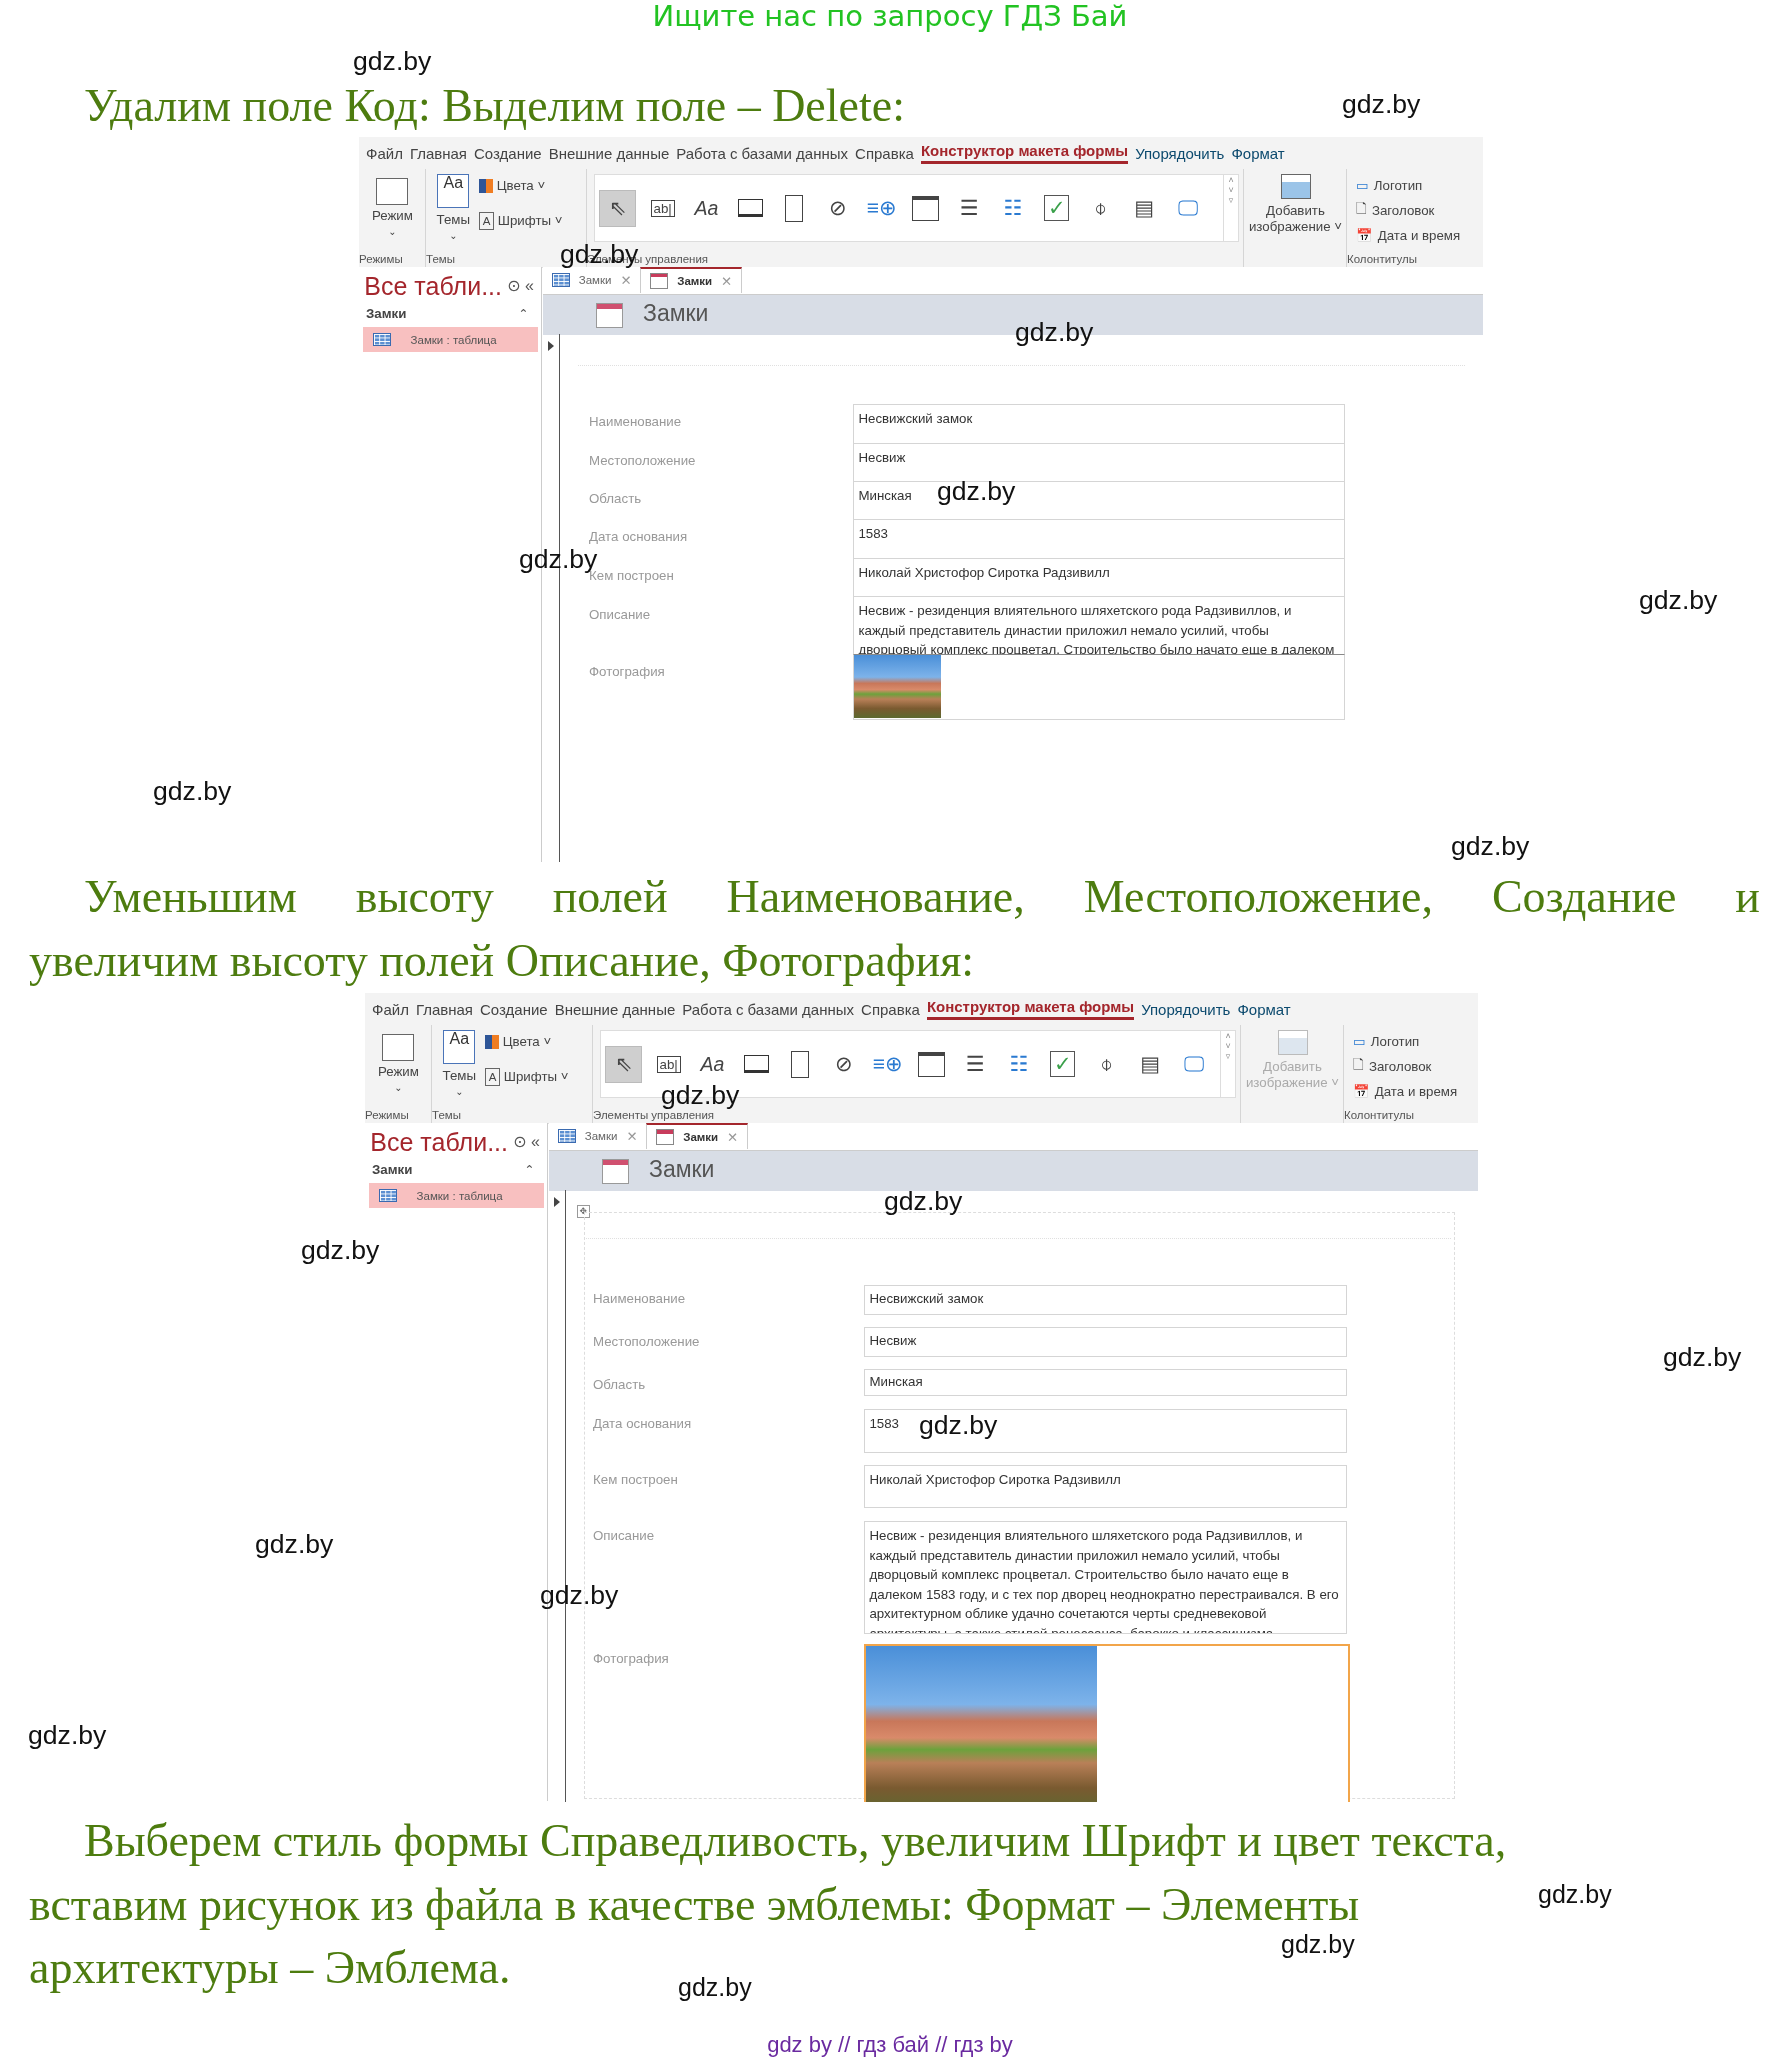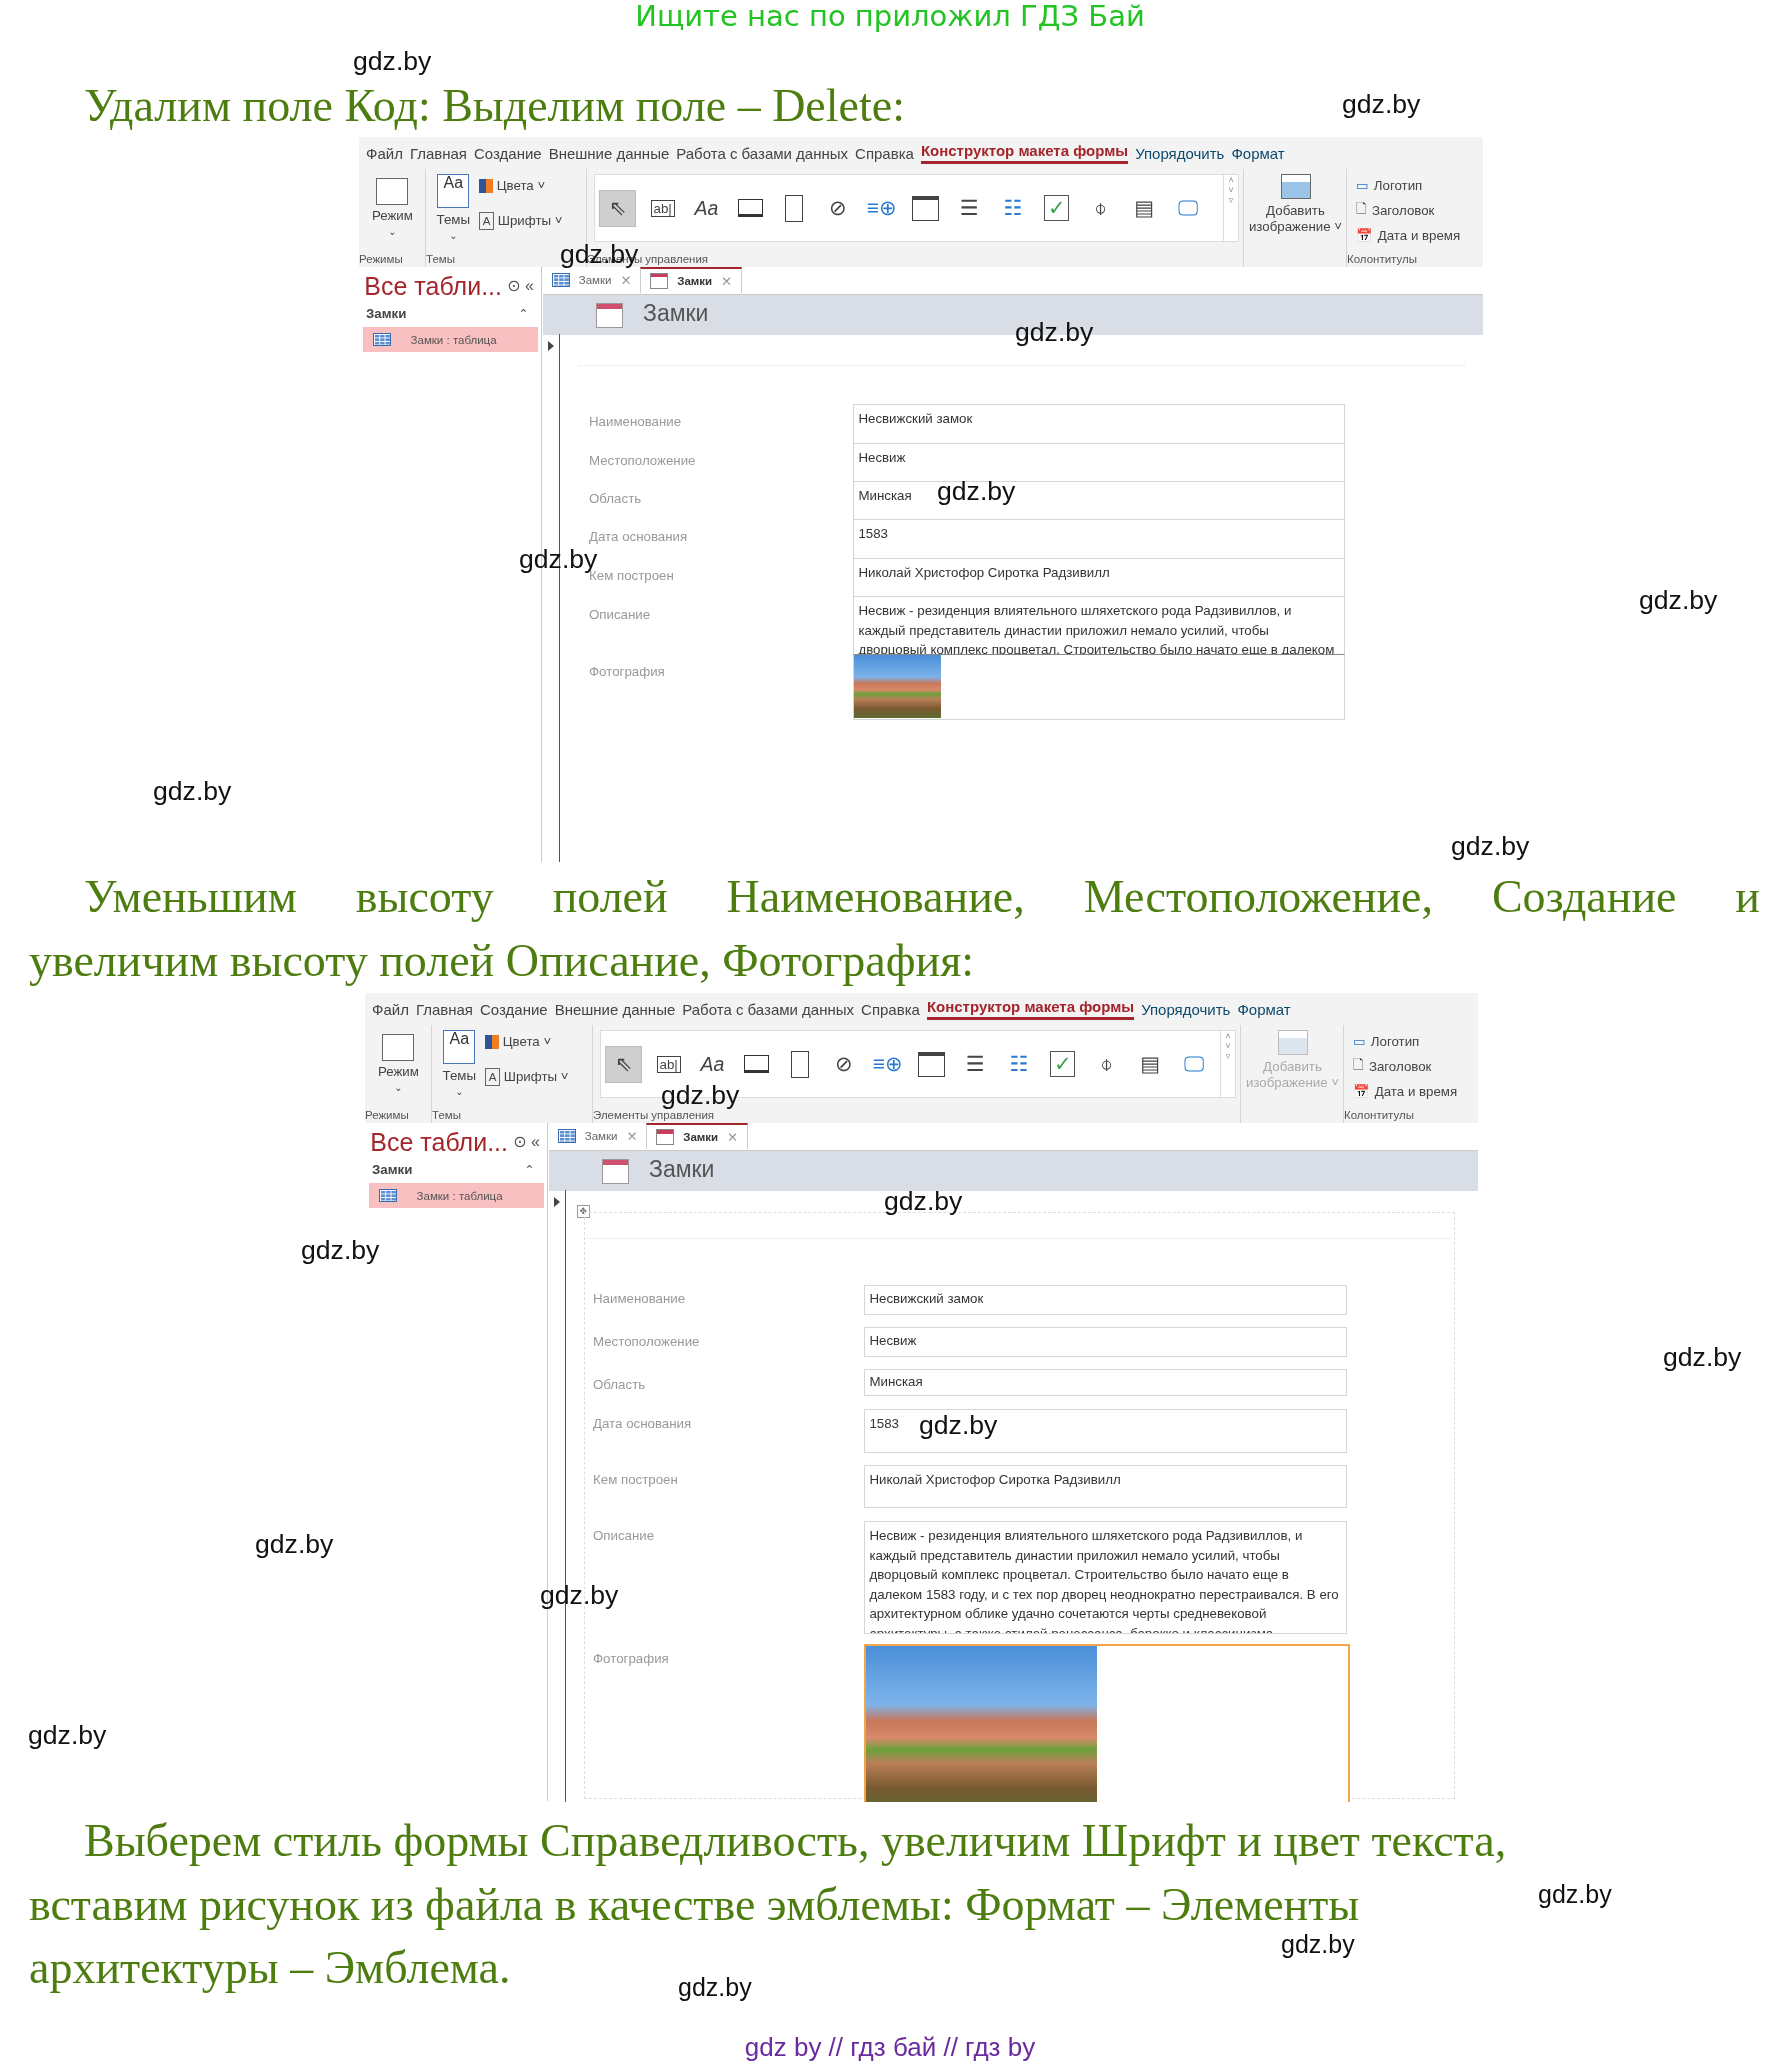--- a/index.html
+++ b/index.html
@@ -2,21 +2,21 @@
 <html style="font-size:14px"><head>
 <meta charset="utf-8">
 <style>
   html, body { margin:0; padding:0; background:#fff; }
   body { width:1780px; height:2068px; position:relative; overflow:hidden; font-family:"Liberation Sans", sans-serif; }
   .abs { position:absolute; }
   .banner { top:0; left:0; width:1780px; text-align:center; font-family:"DejaVu Sans", sans-serif; font-size:29px; color:#22c322; line-height:32px; }
   .wm { font-family:"Liberation Sans", sans-serif; font-size:26.6px; color:#111; white-space:nowrap; z-index:5; }
   .para { font-family:"Liberation Serif", serif; font-size:46px; color:#4d7c0f; line-height:64px; white-space:nowrap; }
   .justify { width:1729px; text-align:justify; text-align-last:justify; white-space:normal; }
-  .footer { left:0; width:1780px; text-align:center; font-size:26px; color:#6a2aa0; top:2032px; }
+  .footer { left:0; width:1780px; text-align:center; font-size:22px; color:#6a2aa0; top:2032px; }
 
   
   .win { background:#fff; overflow:hidden; font-family:"Liberation Sans", sans-serif; }
   .menubar { position:absolute; left:0; top:0; right:0; height:32px; background:#f3f3f3; display:flex; align-items:center; font-size:15px; color:#444; }
   .menubar span { margin-left:7px; white-space:nowrap; }
   .menubar .active { color:#a4262c; font-weight:bold; border-bottom:3.5px solid #a4262c; padding-bottom:1.8px; }
   .menubar .ctx { color:#0c4a6e; }
   .ribbon { position:absolute; left:0; top:32px; right:0; height:98px; background:#f3f3f3; border-bottom:0.9px solid #e0e0e0; }
   .rgroup { position:absolute; top:0; height:98px; border-right:0.9px solid #d5d5d5; }
   .rgroup .glabel { position:absolute; bottom:1.8px; left:0; right:0; text-align:left; font-size:11.5px; color:#555; }
@@ -53,21 +53,21 @@
   .photo { position:absolute; overflow:hidden;
     background:
       linear-gradient(180deg, transparent 0 55%, rgba(190,110,80,.0) 55%),
       linear-gradient(180deg, #4a8fd8 0%, #7db3ea 35%, #c8775a 45%, #d98a6a 55%, #6ca23c 62%, #b98058 70%, #7a5a30 85%, #5c6a30 100%); }
   .dashbox { position:absolute; border:1.8px dashed #ddd; }
   .selbox { border:2.7px solid #f2a54a !important; }
 </style>
 </head>
 <body>
 
-<div class="abs banner">Ищите нас по приложил ГДЗ Бай</div>
+<div class="abs banner">Ищите нас по запросу ГДЗ Бай</div>
 
 <div class="abs wm" style="left:353px;top:46px">gdz.by</div>
 <div class="abs wm" style="left:1342px;top:89px">gdz.by</div>
 <div class="abs wm" style="left:560px;top:239px">gdz.by</div>
 <div class="abs wm" style="left:1015px;top:317px">gdz.by</div>
 <div class="abs wm" style="left:937px;top:476px">gdz.by</div>
 <div class="abs wm" style="left:519px;top:544px">gdz.by</div>
 <div class="abs wm" style="left:1639px;top:585px">gdz.by</div>
 <div class="abs wm" style="left:153px;top:776px">gdz.by</div>
 <div class="abs wm" style="left:1451px;top:831px">gdz.by</div>

